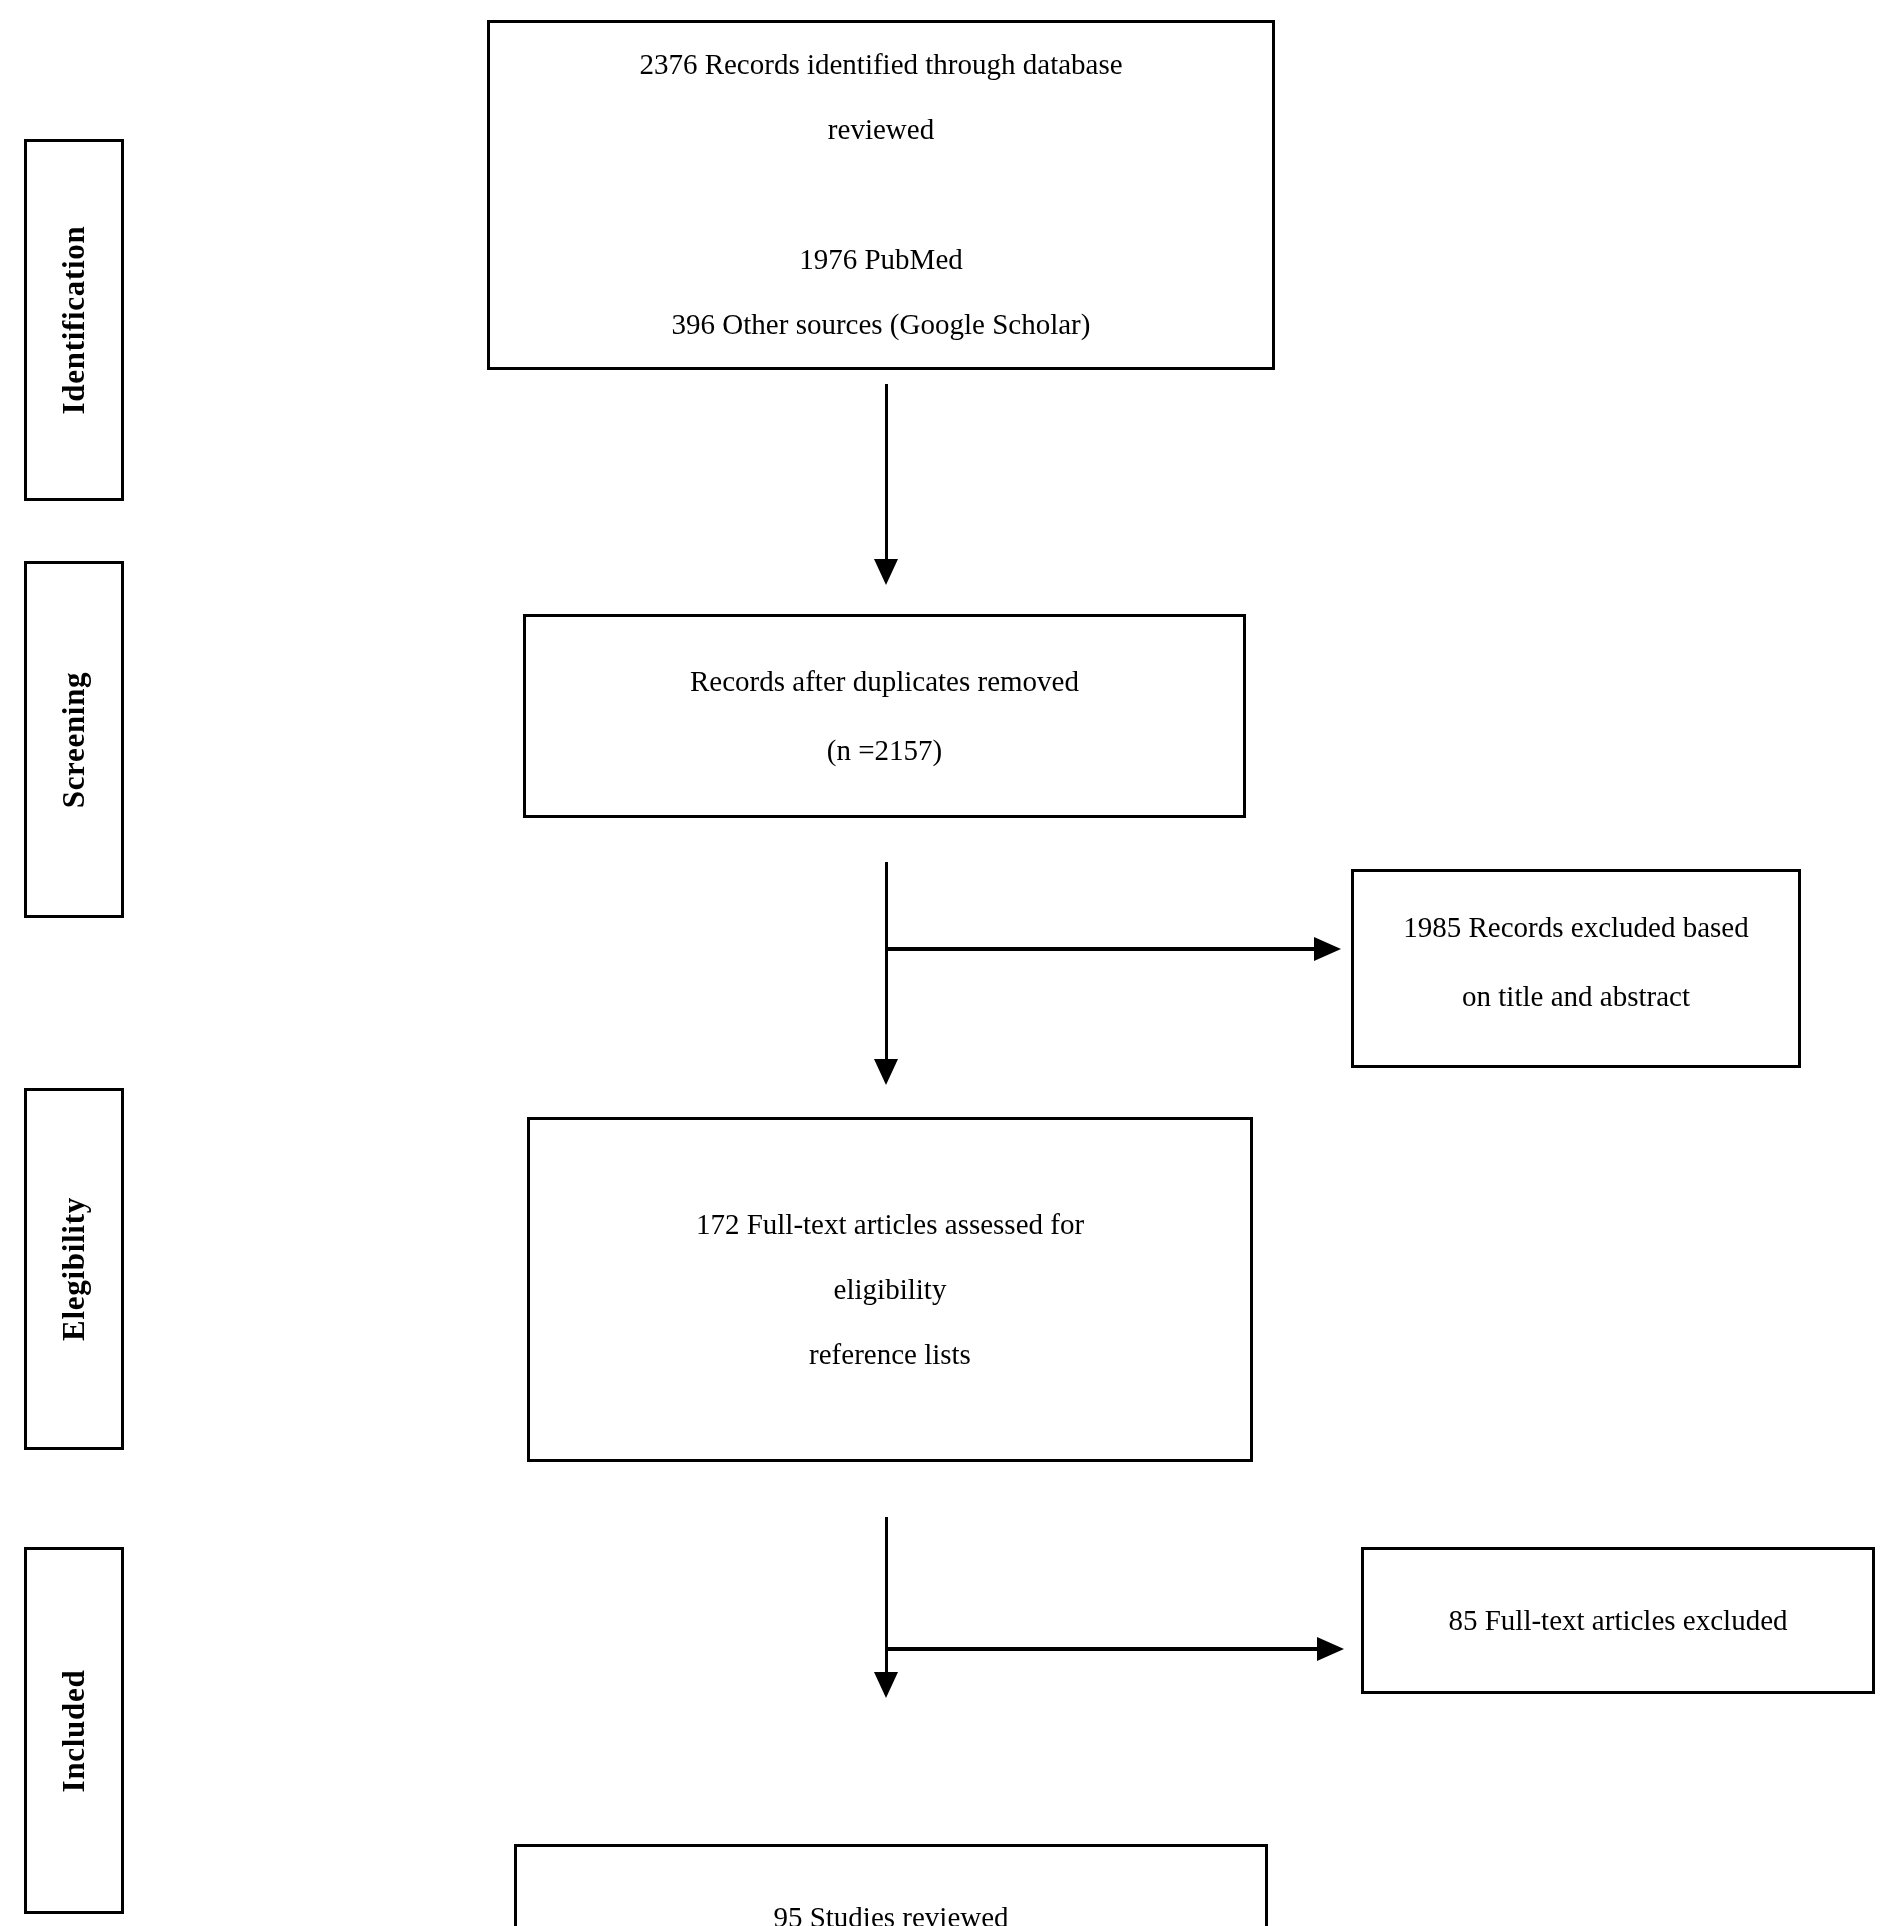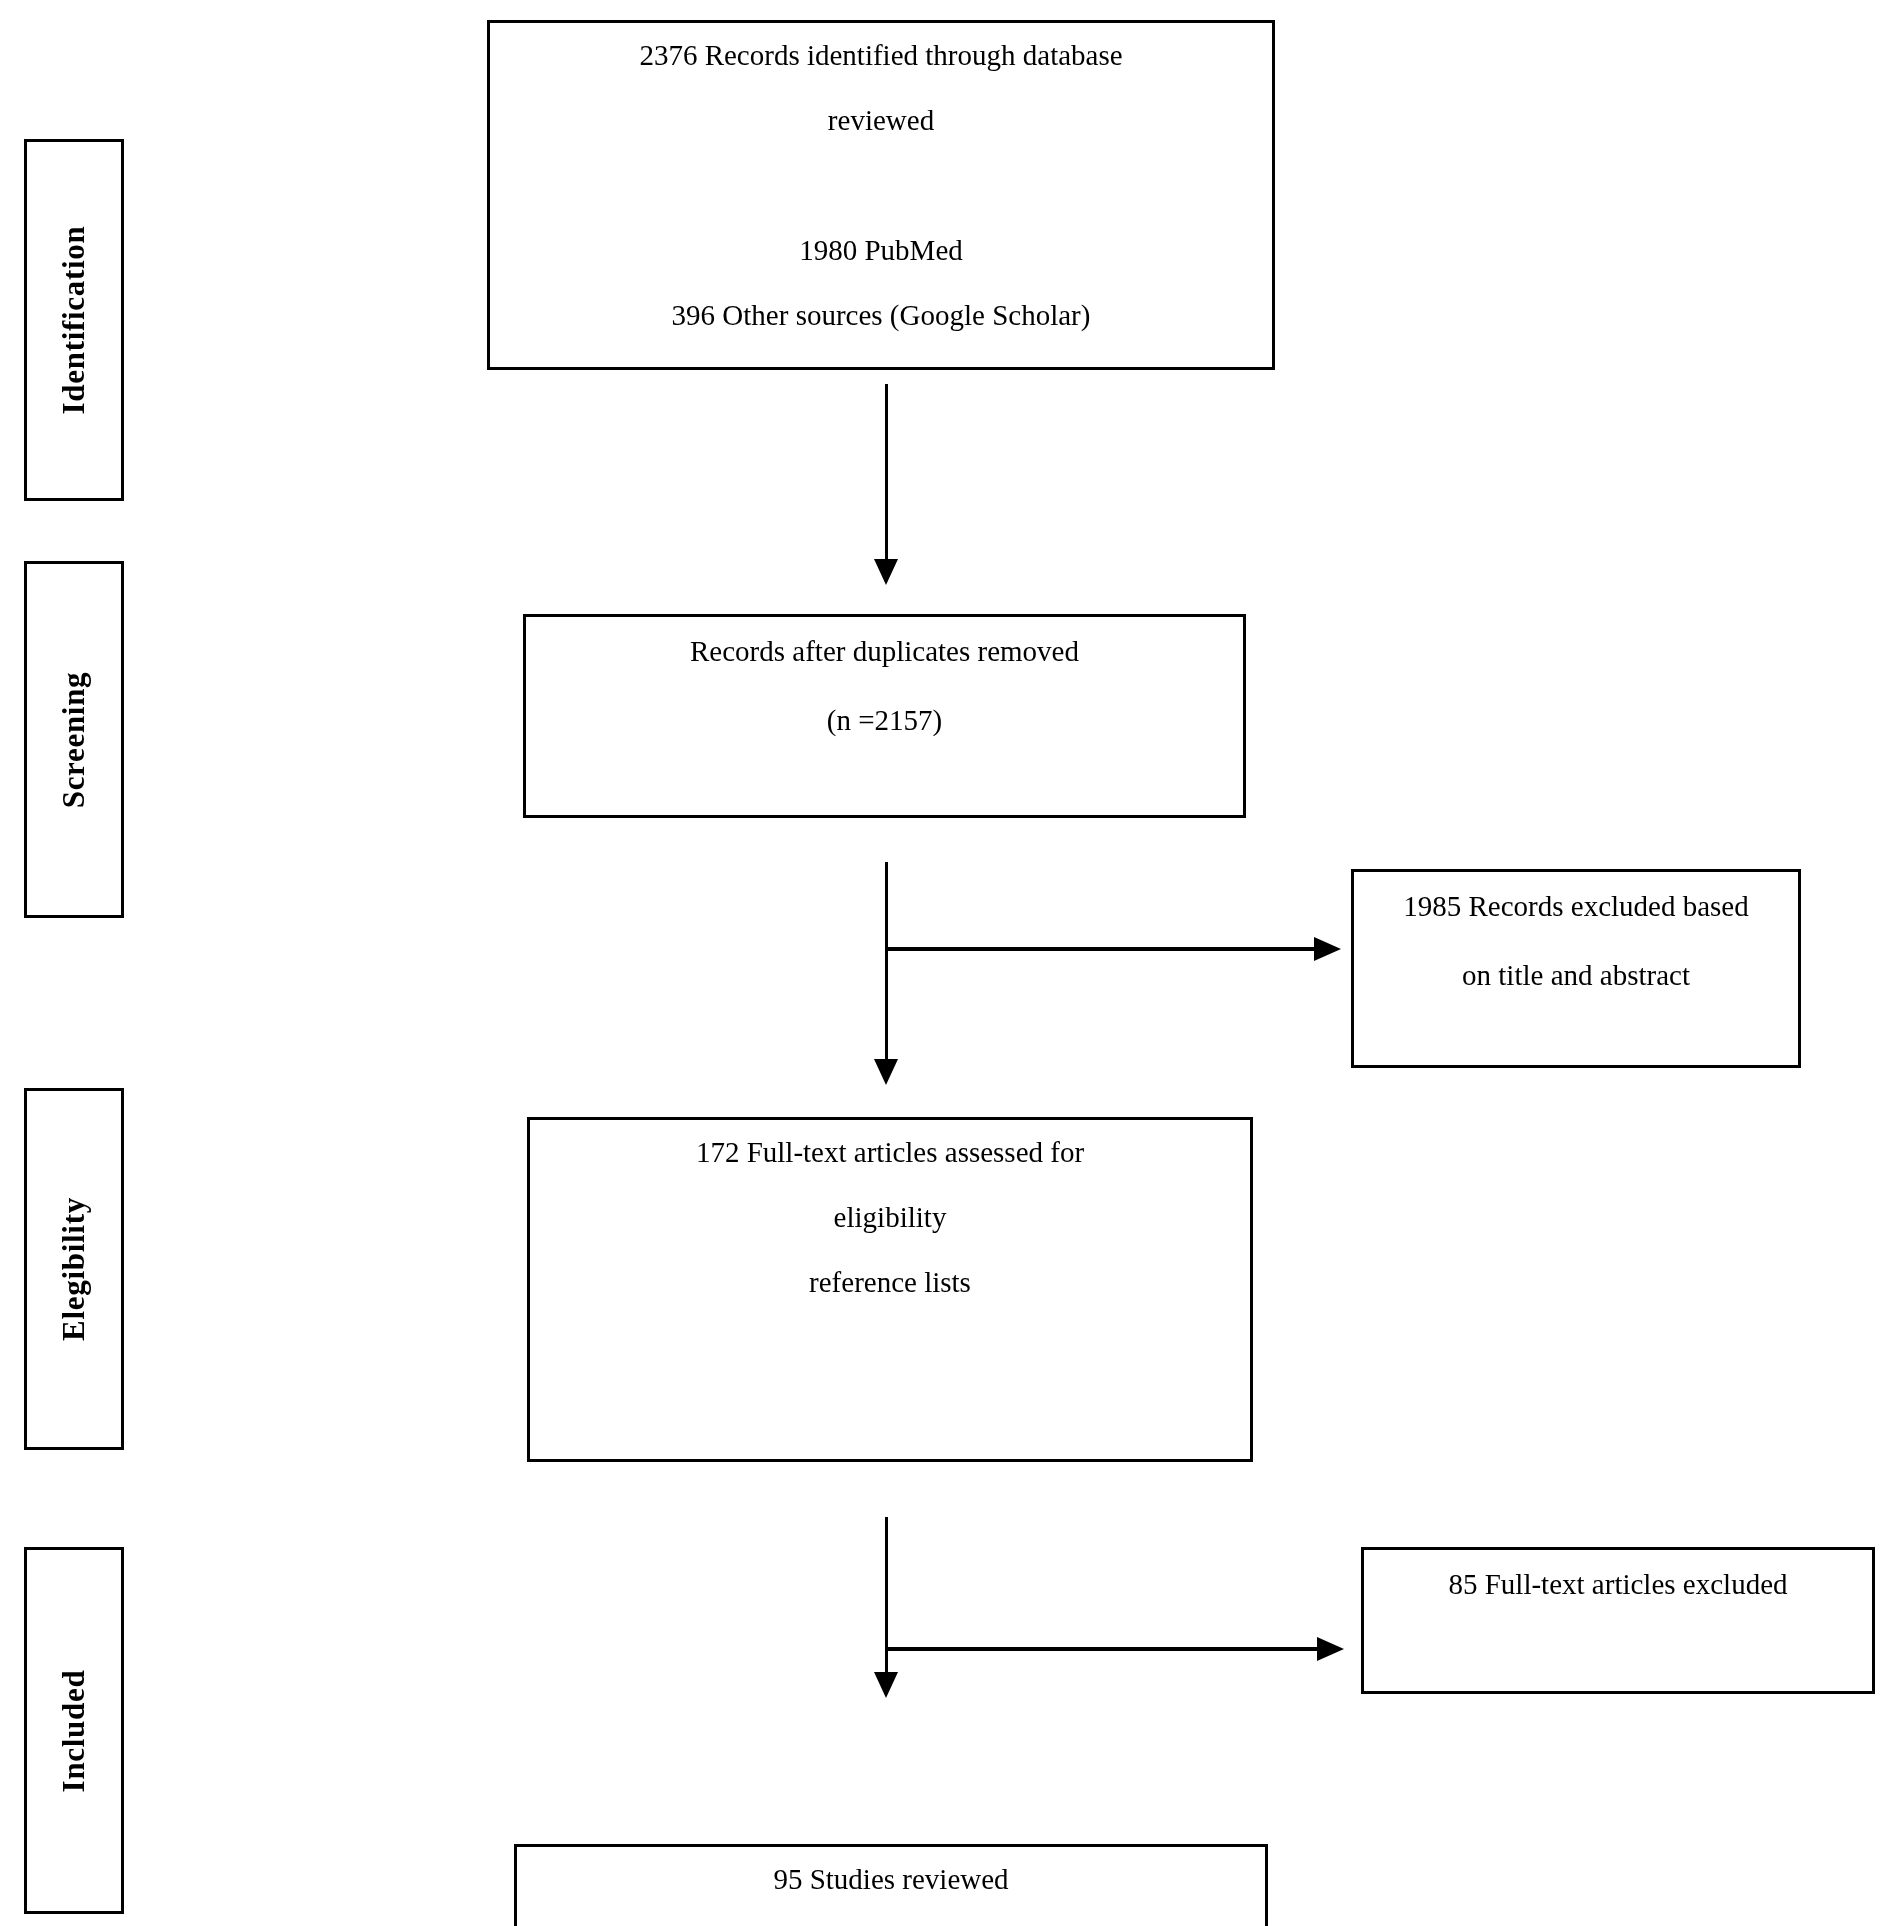--- a/index.html
+++ b/index.html
@@ -13,21 +13,21 @@
     overflow: hidden;
   }
   
   .fbox {
     position: absolute;
     border: 3.3px solid #000000;
     background: #ffffff;
     box-sizing: border-box;
     display: flex;
     flex-direction: column;
-    justify-content: flex-start;
+    justify-content: center;
     align-items: center;
     text-align: center;
     font-size: 29px;
   }
   .stage {
     position: absolute;
     left: 24px;
     width: 100px;
     border: 3.3px solid #000000;
     background: #ffffff;
@@ -79,21 +79,21 @@
   </div>
 
   <div class="stage" style="top:1547px;height:367px">
     <span class="vtext">Included</span>
   </div>
 
   <div class="fbox" style="left:487px;top:19.6px;width:788px;height:350px">
     <div class="bl">2376 Records identified through database</div>
     <div class="bl">reviewed</div>
     <div class="bl"></div>
-    <div class="bl">1980 PubMed</div>
+    <div class="bl">1976 PubMed</div>
     <div class="bl">396 Other sources (Google Scholar)</div>
   </div>
 
   <div class="vline" style="left:885px;top:384px;height:177px"></div>
   <div class="ah-down" style="left:874px;top:559px"></div>
 
   <div class="fbox" style="left:523px;top:614px;width:723px;height:204px">
     <div class="bl105">Records after duplicates removed</div>
     <div class="bl105">(n =2157)</div>
   </div>

